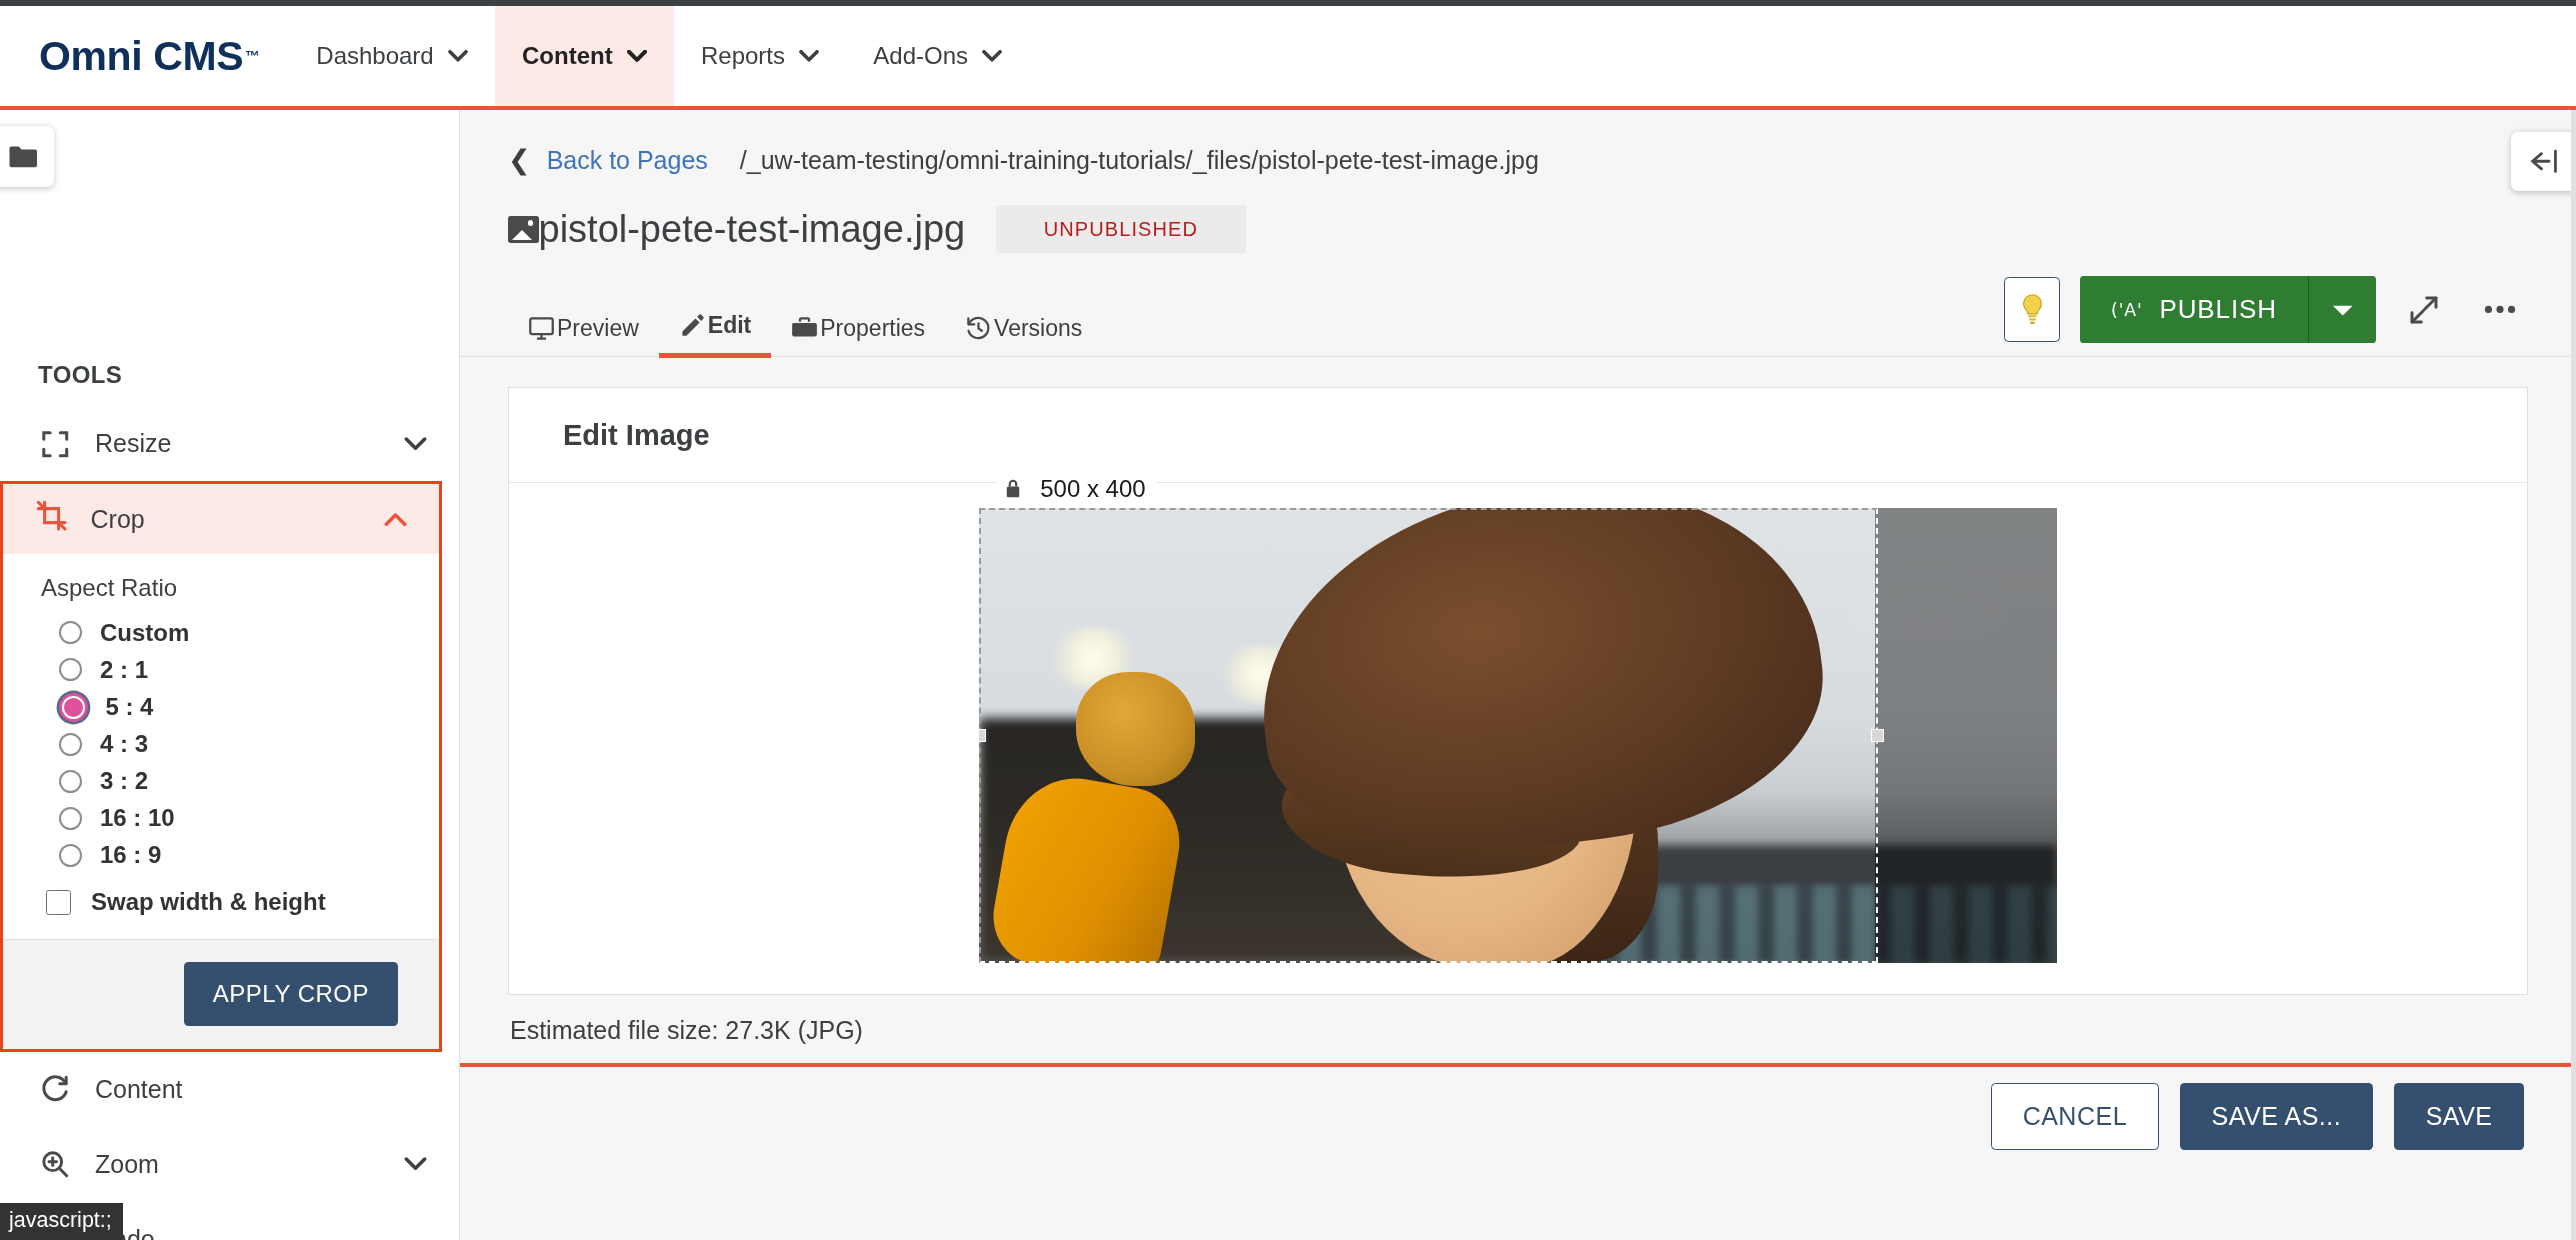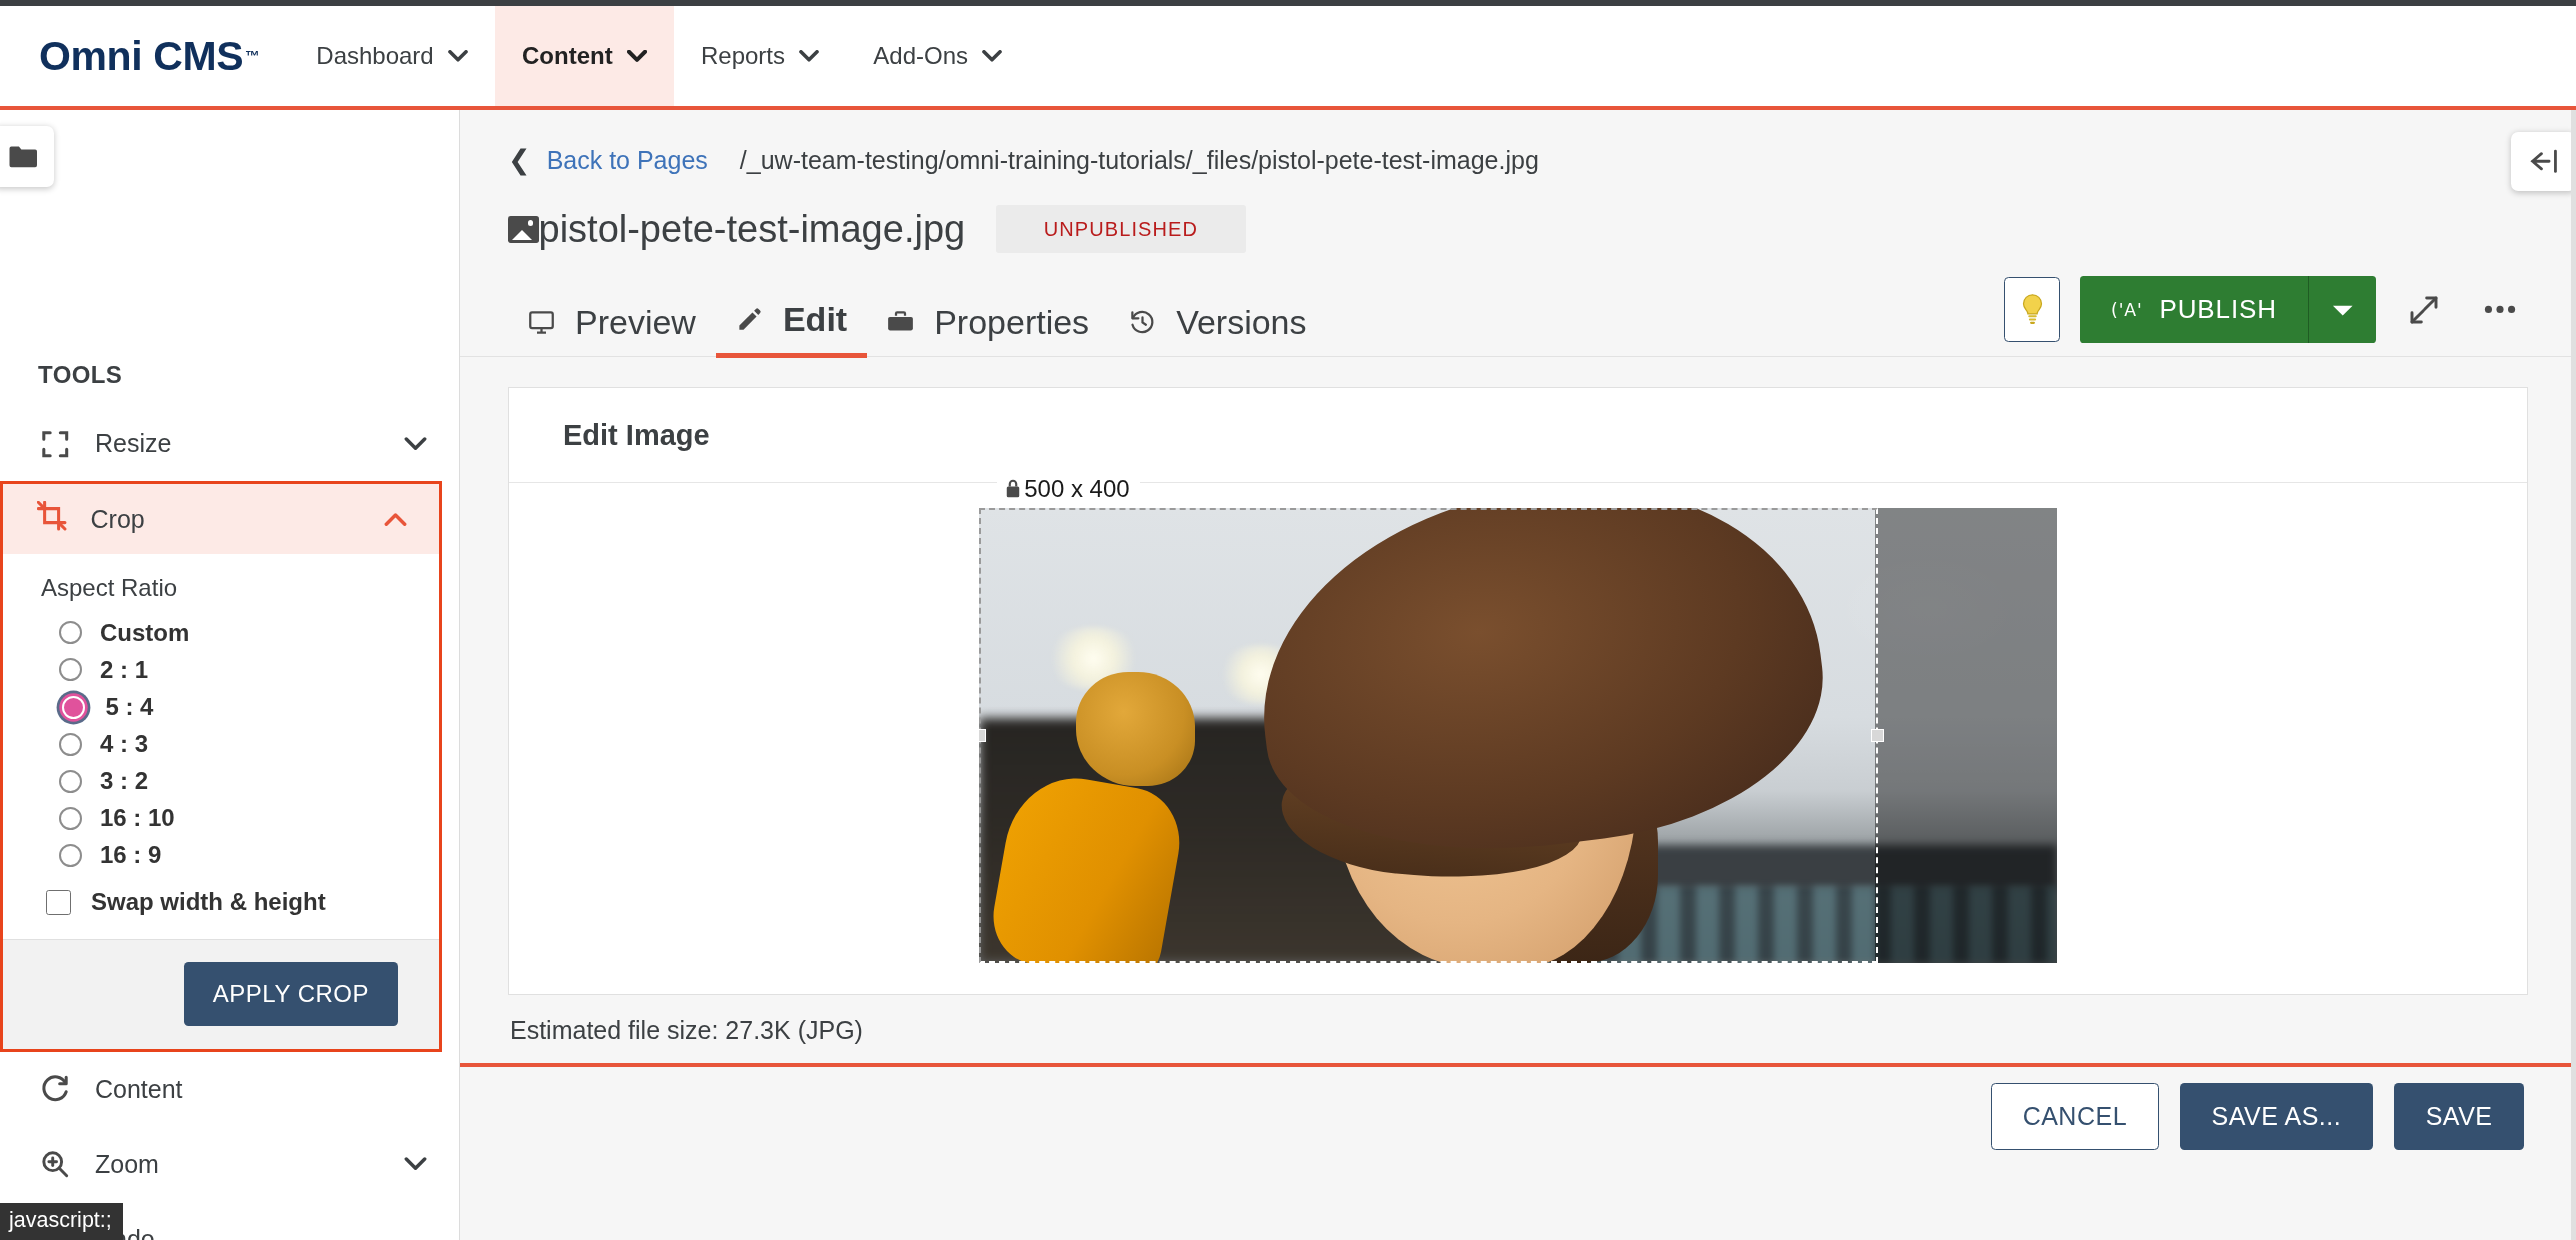--- a/index.html
+++ b/index.html
@@ -146,22 +146,22 @@
   .badge {
     background: #ebebeb; color: #b91c1c; font-size: 20px;
     letter-spacing: 1.1px; padding: 12.5px 48px; border-radius: 2.7px; margin-left: 30.5px;
   }
 
   .tabrow {
     display:flex; align-items: flex-end; padding: 23px 48px 0 48px;
     border-bottom: 1.8px solid #e2e2e2; position: relative;
   }
   .tab {
-    display:flex; align-items:center; gap: 20px;
-    font-size: 34px; color:#3c4043; padding: 9px 20px 14.3px 20px; cursor:pointer;
+    display:flex; align-items:center; gap: 2px;
+    font-size: 23px; color:#3c4043; padding: 9px 20px 14.3px 20px; cursor:pointer;
   }
   .tab.active { font-weight: bold; border-bottom: 5.4px solid #e8553a; margin-bottom: -2.7px; }
   .tabspacer { flex:1; }
   .tab-actions { display:flex; align-items:center; gap: 20px; padding-bottom: 12.5px; }
   .bulb-btn {
     width: 56px; height: 65px; border: 1.8px solid #35506f; border-radius: 4.5px;
     background:#fff; display:flex; align-items:center; justify-content:center; cursor:pointer;
   }
   .publish-group { display:flex; align-items:stretch; border-radius: 3.6px; overflow:hidden; cursor:pointer; }
   .publish-btn {
@@ -176,21 +176,21 @@
     border: 0.9px solid #e0e0e0;
   }
   .card-head { padding: 30.5px 0 30.5px 54px; border-bottom: 0.9px solid #e6e6e6; }
   .card-head h2 { font-size: 29px; color:#3c4043; font-weight: bold; }
   .card-body { padding: 25px 0 30.5px 0; display:flex; justify-content:center; }
 
   .editor-stage { position: relative; }
   .size-tag {
     position:absolute; top: -36px; left: 18px;
     background:#fff; padding: 2.7px 10.8px 3.6px 7.2px;
-    display:flex; align-items:center; gap: 2px;
+    display:flex; align-items:center; gap: 18px;
     font-size: 24px; color:#1a1a1a; white-space: nowrap; z-index: 5;
   }
   .img-canvas { position: relative; width: 1078px; height: 455px; overflow: hidden; background:#777; }
   .photo {
     position:absolute; inset: 0;
     background:
       radial-gradient(ellipse 134px 81px at 88% 22%, rgba(255,255,255,.10), transparent 70%),
       linear-gradient(180deg,#dfe3e6 0%, #d7dce0 46%, #c9ced2 62%, #9aa0a3 74%, #6c7174 100%);
   }
   

